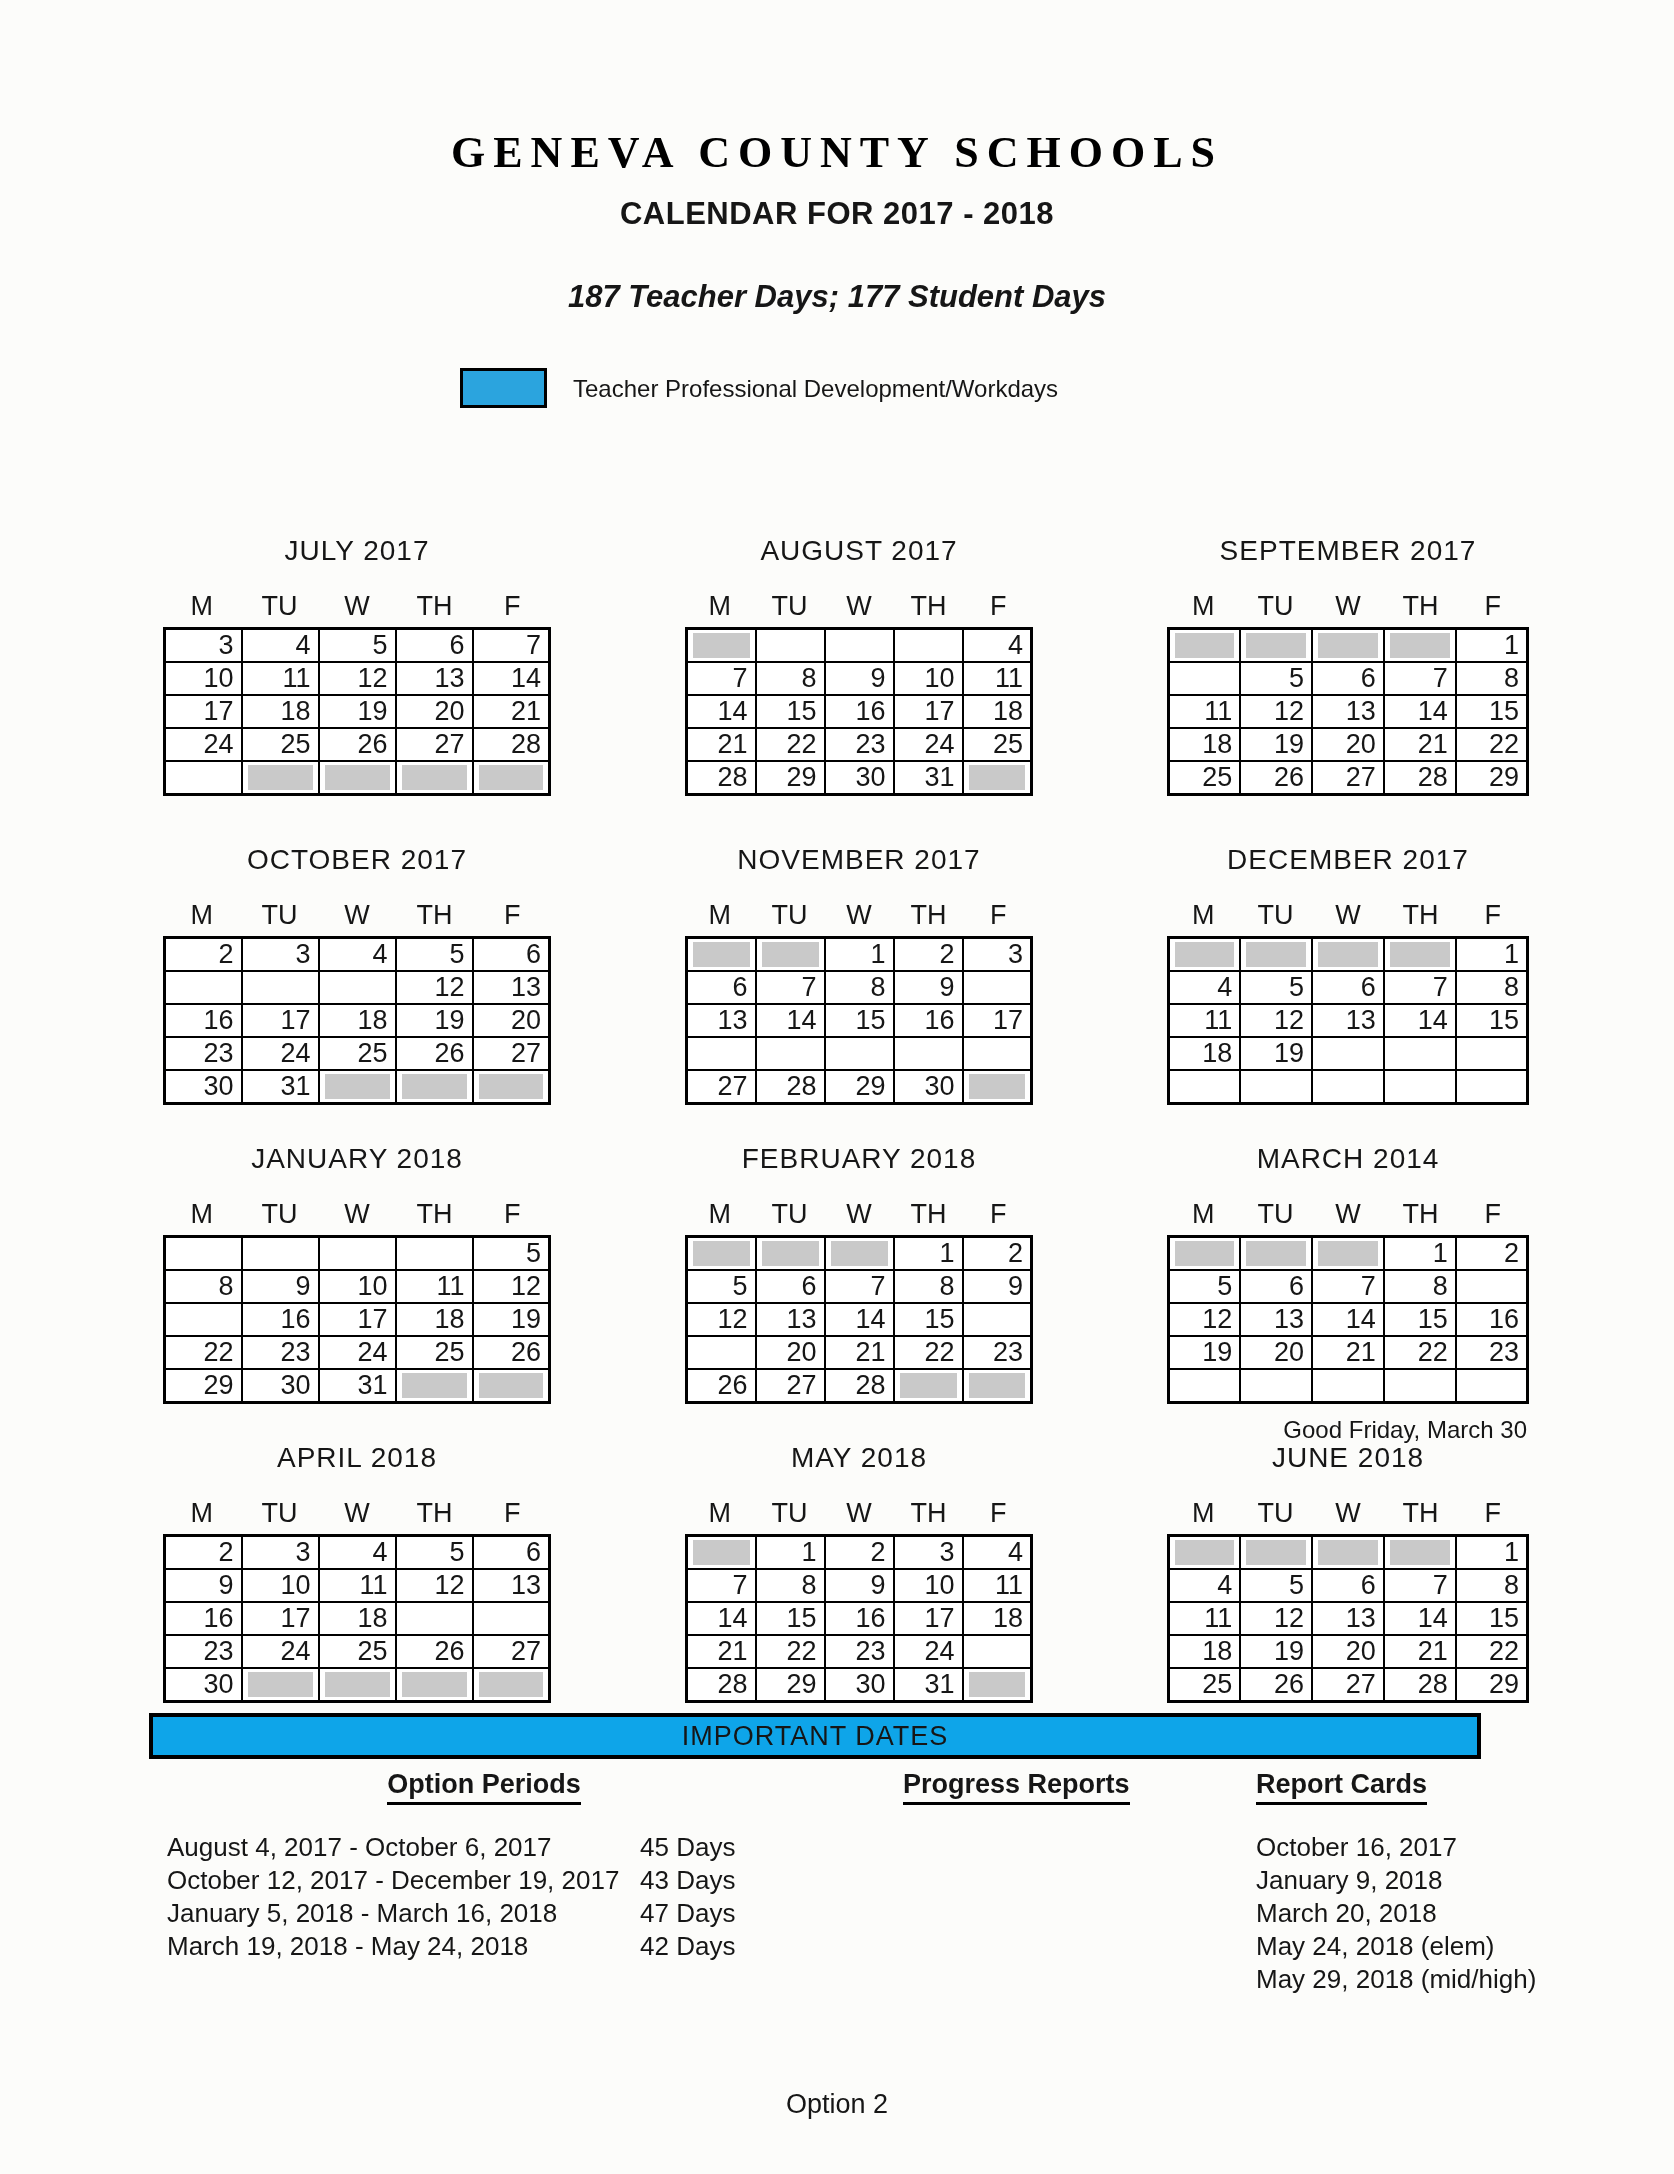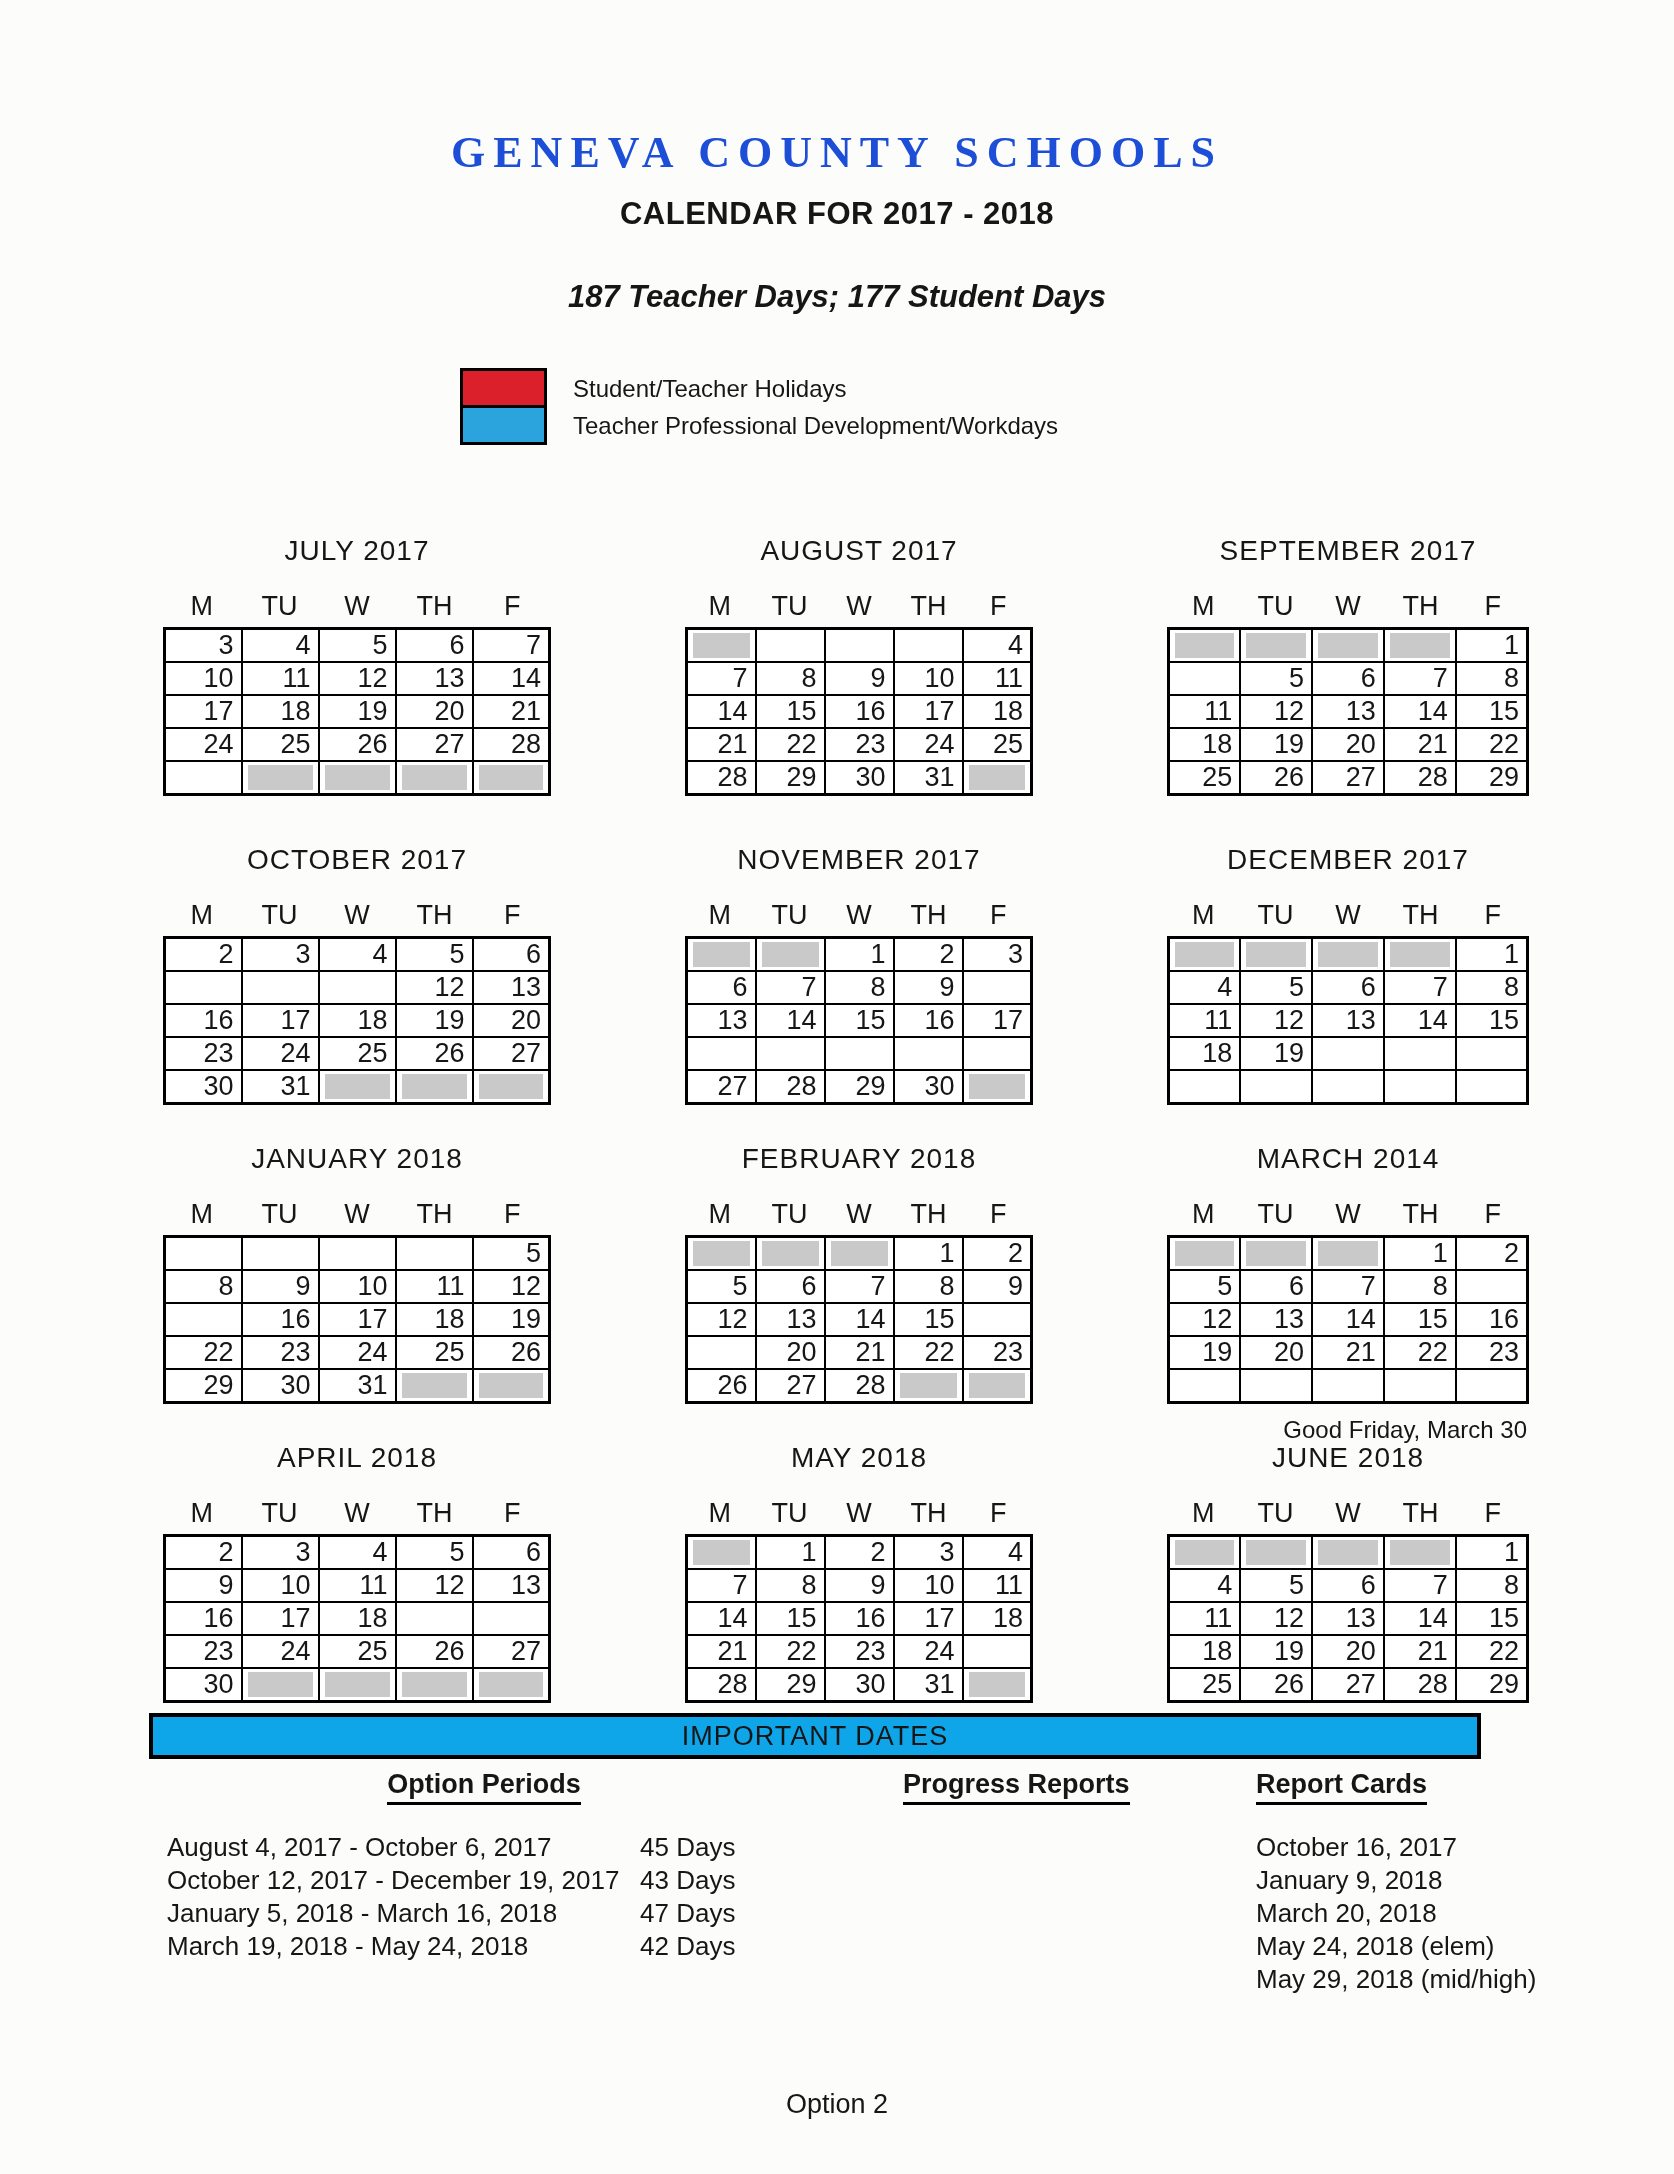--- a/index.html
+++ b/index.html
@@ -1,20 +1,20 @@
 <!DOCTYPE html>
 <html style="--yellow: #F8DC2C; --red: #DB202C; --blue: #2BA4DE; --gray: #C9C9C9; --white: #FFFFFF;"><head>
 <meta charset="utf-8">
 <style>
   html,body{margin:0;padding:0;background:#e8e8e8;}
   .page{position:relative;width:1674px;height:2174px;background:#fcfcfa;overflow:hidden;
         font-family:"Liberation Sans",sans-serif;color:#161616;}
   
   .school-title{position:absolute;top:127px;left:0;width:100%;text-align:center;
-    font-family:"Liberation Serif",serif;font-weight:bold;font-size:44px;letter-spacing:8px;color:#1d4ed8;}
+    font-family:"Liberation Serif",serif;font-weight:bold;font-size:44px;letter-spacing:8px;color:#000000;}
   .calendar-title{position:absolute;top:196px;left:0;width:100%;text-align:center;
     font-weight:bold;font-size:31px;letter-spacing:0.5px;}
   .days-summary{position:absolute;top:279px;left:0;width:100%;text-align:center;
     font-weight:bold;font-style:italic;font-size:31px;}
   
   .legend{position:absolute;left:460px;top:368px;}
   .legend-row{display:flex;align-items:center;}
   .legend-row + .legend-row{margin-top:-3px;}
   .swatch{width:81px;height:34px;border:3px solid #000;flex:0 0 auto;}
   .legend-label{margin-left:26px;font-size:24px;line-height:37px;white-space:nowrap;}
@@ -56,24 +56,20 @@
 <body>
 
 <div class="page">
 
   <div class="school-title">GENEVA COUNTY SCHOOLS</div>
   <div class="calendar-title">CALENDAR FOR 2017 - 2018</div>
   <div class="days-summary">187 Teacher Days; 177 Student Days</div>
 
   <div class="legend" id="legend">
       <div class="legend-row">
-        <div class="swatch" style="background: rgb(219, 32, 44);"></div>
-        <div class="legend-label">Student/Teacher Holidays</div>
-      </div>
-      <div class="legend-row">
         <div class="swatch" style="background: rgb(43, 164, 222);"></div>
         <div class="legend-label">Teacher Professional Development/Workdays</div>
       </div>
     </div>
 
   <div class="months" id="months">
       <div class="month">
         <div class="month-title">JULY 2017</div>
         <div class="weekdays">
           <span>M</span>

